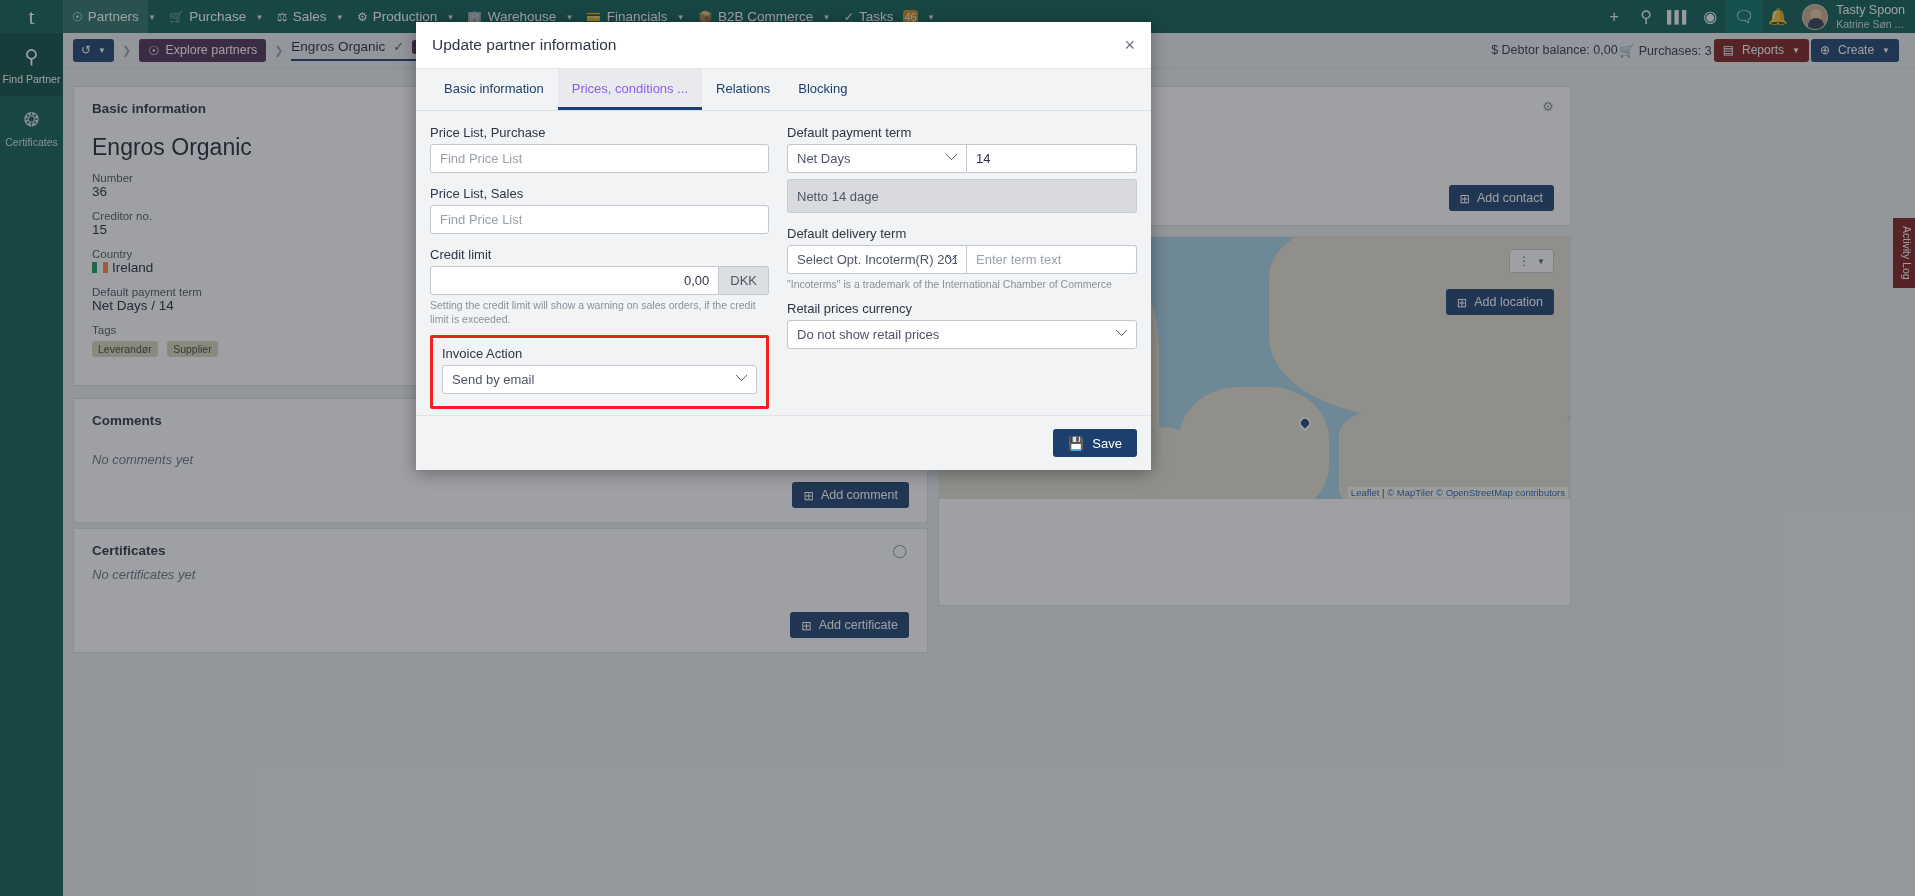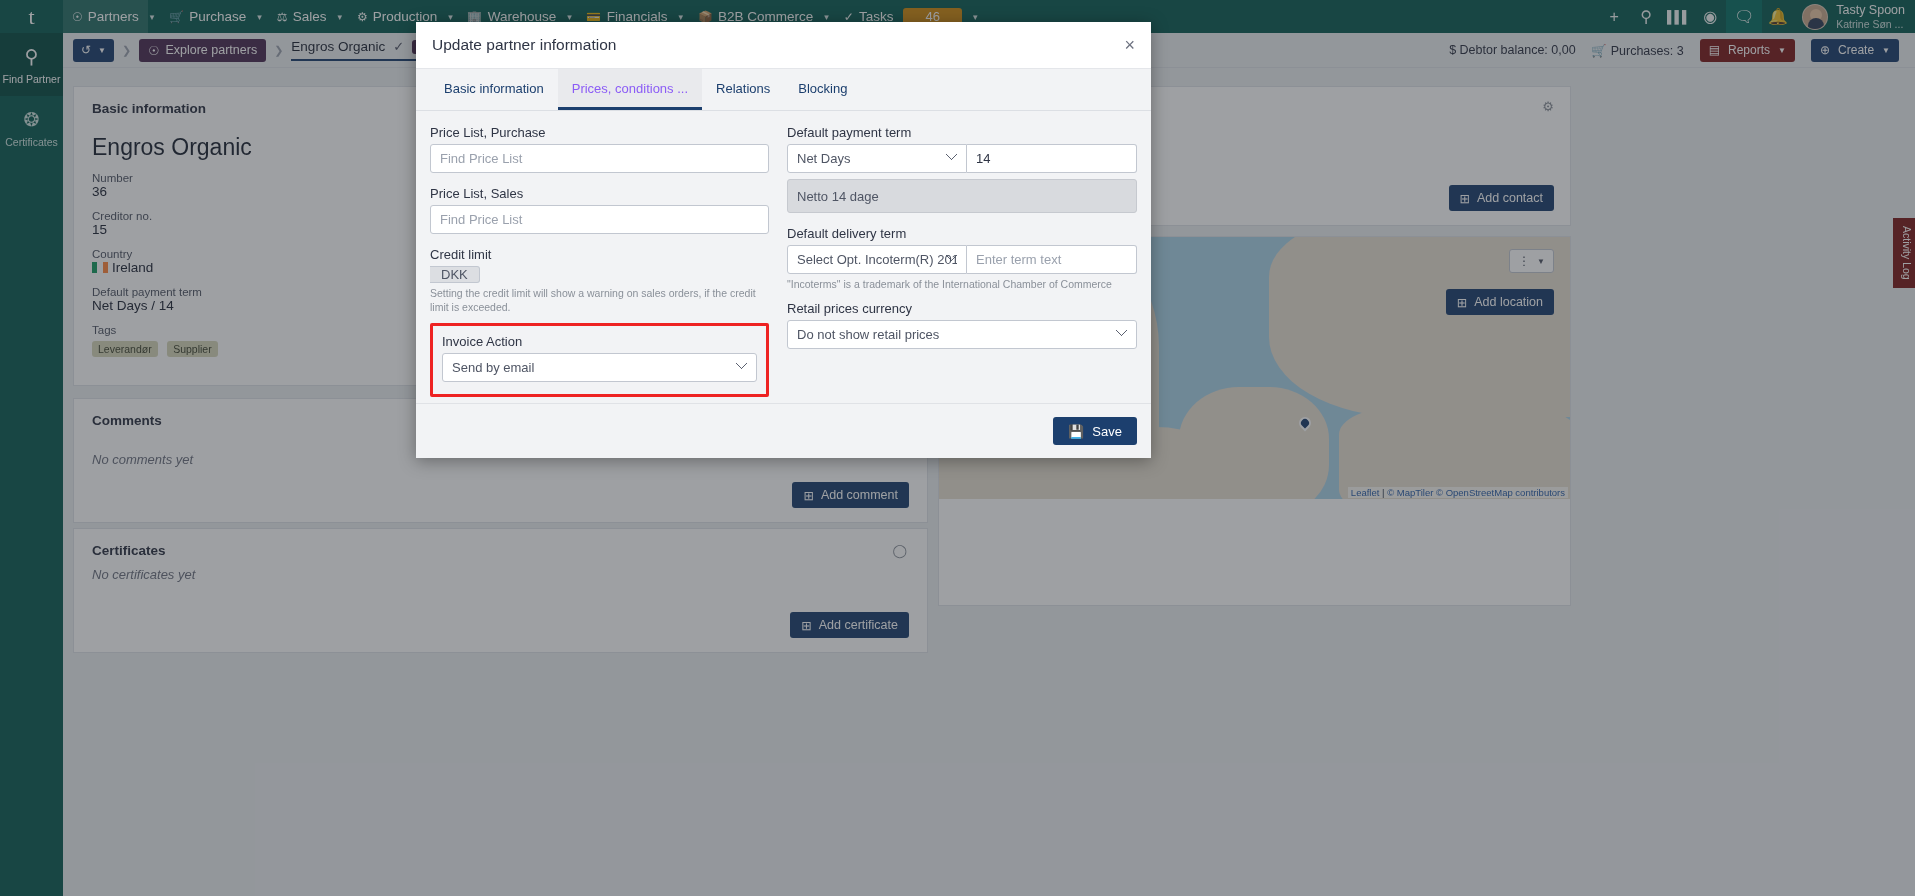--- a/index.html
+++ b/index.html
@@ -20,22 +20,22 @@
     background: #0b5c52; display: flex; align-items: center;
     color: #ffffff; font-size: 13.5px; z-index: 2;
   }
   .logo-box { width: 63px; height: 33px; display: flex; align-items: center; justify-content: center;
     font-family: "Liberation Serif", serif; font-size: 22px; }
   .nav-item { display: flex; align-items: center; gap: 5px; height: 33px; padding: 0 9px;
     white-space: nowrap; }
   .nav-item.active { background: rgba(255,255,255,0.12); }
   .nav-caret { font-size: 9px; opacity: .85; padding: 0 6px 0 2px; }
   .nav-ico { font-size: 12px; opacity: .95; }
-  .badge-amber { background: #d08b12; color: #fff; border-radius: 3px; font-size: 13px;
-    padding: 1px 22px; margin-left: 5px; text-align: center; }
+  .badge-amber { background: #d08b12; color: #fff; border-radius: 3px; font-size: 11px;
+    padding: 1px 1px; margin-left: 5px; text-align: center; }
   .topbar-spacer { flex: 1; }
   .tb-ico { width: 32px; height: 33px; display: flex; align-items: center; justify-content: center;
     font-size: 16px; opacity: .95; }
   .tb-ico.boxed { background: #0a7267; height: 33px; width: 36px; }
   .user { display: flex; align-items: center; gap: 8px; padding: 0 10px 0 8px; }
   .avatar { width: 26px; height: 26px; border-radius: 50%; background: #c9a98c;
     border: 1px solid rgba(255,255,255,.4); overflow:hidden; position: relative;}
   .avatar::after{content:"";position:absolute;left:5px;top:13px;width:16px;height:14px;border-radius:8px 8px 0 0;background:#2f3d56;}
   .avatar::before{content:"";position:absolute;left:7px;top:4px;width:12px;height:12px;border-radius:50%;background:#e9c6a5;}
   .user-txt { line-height: 1.15; }
@@ -54,21 +54,21 @@
     background: #eceef1; display: flex; align-items: center; padding: 0 10px; gap: 8px;
     font-size: 13px; color: #2c3242; z-index: 1; border-bottom: 1px solid #dfe2e7; }
   .btn-dark { background: #1c3f6e; color: #fff; border-radius: 3px; height: 23px;
     display: flex; align-items: center; gap: 7px; padding: 0 8px; font-size: 12px; }
   .btn-purple { background: #4b2c52; color: #fff; border-radius: 3px; height: 23px;
     display: flex; align-items: center; gap: 6px; padding: 0 9px; font-size: 12.5px; }
   .sep { color: #9aa1ad; font-size: 11px; }
   .crumb-cur { color: #1c2432; font-size: 13.5px; }
   .crumb-underline { border-bottom: 2px solid #1c3f6e; padding-bottom: 5px; display:flex; align-items:center; gap:8px;}
   .chip0 { background: #4b2c52; color: #fff; font-size: 10.5px; border-radius: 3px; padding: 1px 5px; }
-  .cb-right { margin-left: auto; display: flex; align-items: center; gap: 16px; font-size: 12.5px; color: #2c3242;}
+  .cb-right { margin-left: auto; display: flex; align-items: center; gap: 2px; font-size: 12.5px; color: #2c3242;}
   .btn-red { background: #7d1d1d; color:#fff; border-radius:3px; height:23px; display:flex;
     align-items:center; gap:8px; padding:0 9px; font-size:12px;}
   .btn-navy { background: #1c3f6e; color:#fff; border-radius:3px; height:23px; display:flex;
     align-items:center; gap:8px; padding:0 9px; font-size:12px;}
 
   
   .content { position: absolute; top: 68px; left: 63px; right: 0; bottom: 0; background:#eceef1; }
   .card { position: absolute; background: #fff; border: 1px solid #dfe2e7; }
   .card-title { font-size: 13.5px; font-weight: bold; color: #2c3242; }
   .lbl { font-size: 11.5px; color: #4f5564; margin-top: 11px; }
@@ -380,20 +380,21 @@
       </div>
 
       <div class="f-group">
         <div class="f-lbl">Price List, Sales</div>
         <input class="f-input" value="" placeholder="Find Price List" style="">
       </div>
 
       <div class="f-group" style="margin-bottom:9px;">
         <div class="f-lbl">Credit limit</div>
         <div class="suffix-wrap">
+          <input class="f-input" value="0,00" style="">
           <div class="suffix">DKK</div>
         </div>
         <div class="f-help">Setting the credit limit will show a warning on sales orders, if the credit limit is exceeded.</div>
       </div>
 
       <div class="hl-box">
         <div class="f-lbl">Invoice Action</div>
         <select class="f-select">
           <option>Send by email</option>
         </select>

